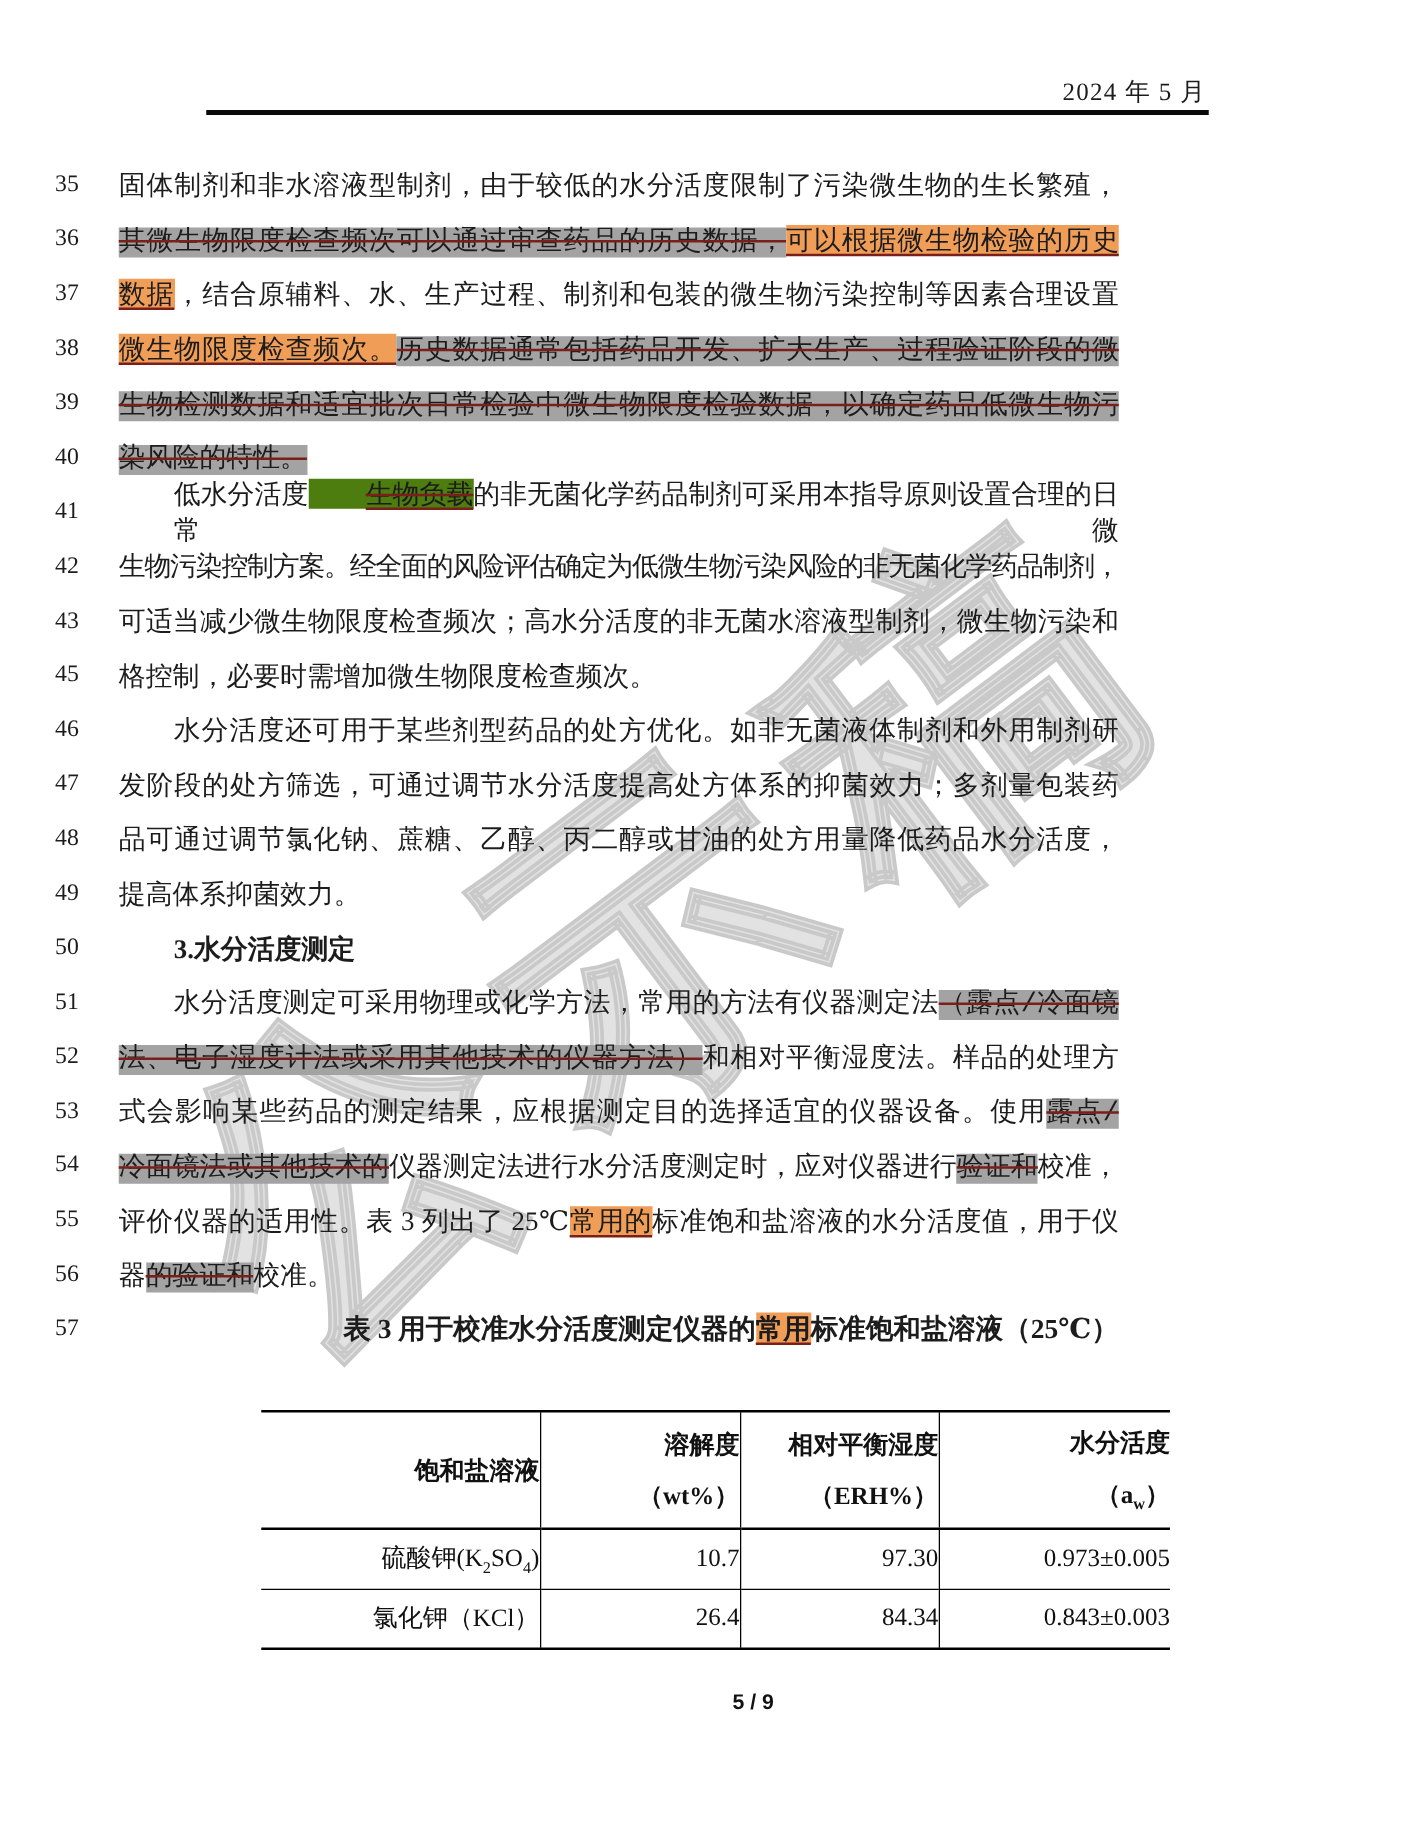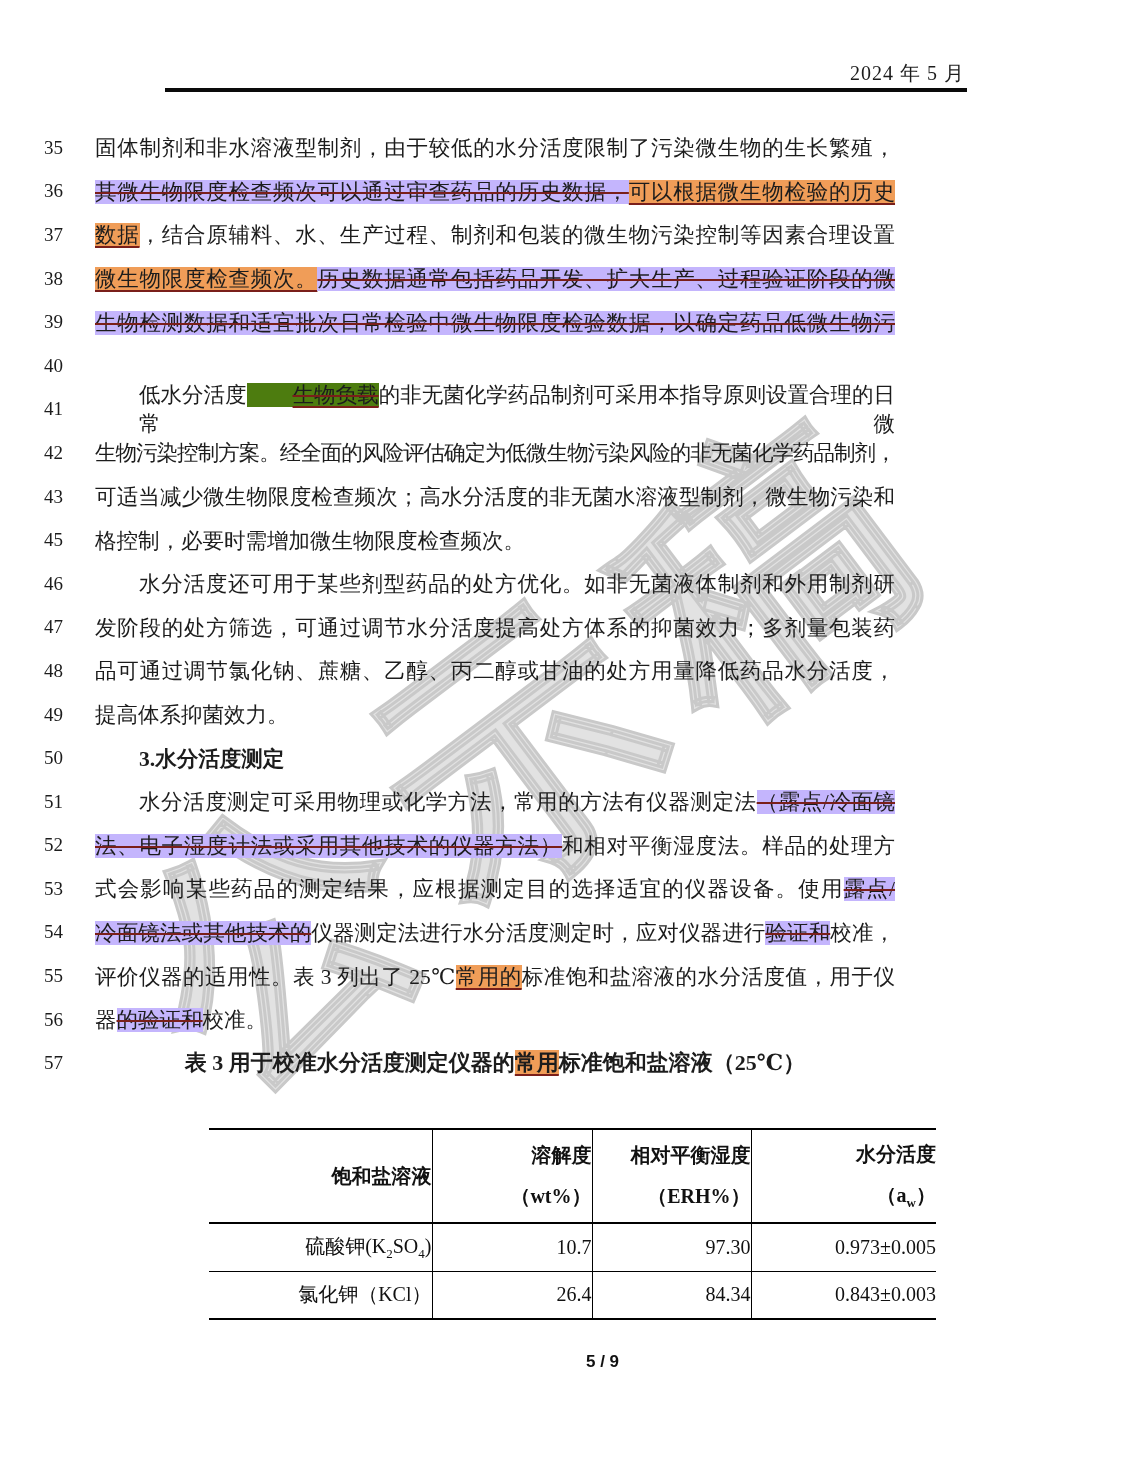--- a/index.html
+++ b/index.html
@@ -22,23 +22,23 @@
   }
   
   .lines { position:absolute; left:0; top:126px; z-index:1; }
   .line-row { display:flex; align-items:center; height:43.6px; }
   .line-number { width:32px; margin-left:44px; font-size:19px; flex:none; }
   .line-text { width:800px; margin-left:19px; font-size:21.5px; flex:none; box-sizing:border-box; }
   .line-text.fill { text-align:justify; text-align-last:justify; text-justify:inter-character; }
   .line-text.indent { padding-left:44px; }
   .line-text.bold { font-weight:bold; }
   .line-text.tight { letter-spacing:-1.6px; }
-  .line-text.caption { text-align:center; font-weight:bold; font-size:22px; }
+  .line-text.caption { text-align:right; font-weight:bold; font-size:22px; }
   .seg { text-decoration-skip-ink:none; }
-  .seg-del { background:#c4b5fd; text-decoration:line-through; text-decoration-color:#7a1f1a; text-decoration-thickness:2px; }
+  .seg-del { background:#a3a3a3; text-decoration:line-through; text-decoration-color:#7a1f1a; text-decoration-thickness:2px;font-family:Liberation Mono, monospace; }
   .seg-ins { background:#F09D58; text-decoration:underline; text-decoration-color:#7a1f1a; text-decoration-thickness:2px; text-underline-offset:4px; }
   .seg-del-ins { background:#4d7c0f; text-decoration:underline line-through; text-decoration-color:#7a1f1a; text-decoration-thickness:2px; text-underline-offset:4px;padding-left:46px; }
   
   .doc-table {
     position:absolute; left:209px; top:1128px; width:727px; z-index:1;
     border-collapse:collapse; table-layout:fixed;
     border-top:2px solid #000; border-bottom:2px solid #000;
     font-size:20px; color:#111;
   }
   .doc-table thead tr { height:94px; }
@@ -80,20 +80,21 @@
       <div class="line-row">
         <div class="line-number">38</div>
         <div class="line-text fill"><span class="seg seg-ins">微生物限度检查频次。</span><span class="seg seg-del">历史数据通常包括药品开发、扩大生产、过程验证阶段的微</span></div>
       </div>
       <div class="line-row">
         <div class="line-number">39</div>
         <div class="line-text fill"><span class="seg seg-del">生物检测数据和适宜批次日常检验中微生物限度检验数据，以确定药品低微生物污</span></div>
       </div>
       <div class="line-row">
         <div class="line-number">40</div>
+        <div class="line-text"><span class="seg seg-del">染风险的特性。</span></div>
       </div>
       <div class="line-row">
         <div class="line-number">41</div>
         <div class="line-text fill indent"><span class="seg">低水分活度</span><span class="seg seg-del-ins">生物负载</span><span class="seg">的非无菌化学药品制剂可采用本指导原则设置合理的日常微</span></div>
       </div>
       <div class="line-row">
         <div class="line-number">42</div>
         <div class="line-text fill tight"><span class="seg">生物污染控制方案。经全面的风险评估确定为低微生物污染风险的非无菌化学药品制剂，</span></div>
       </div>
       <div class="line-row">

